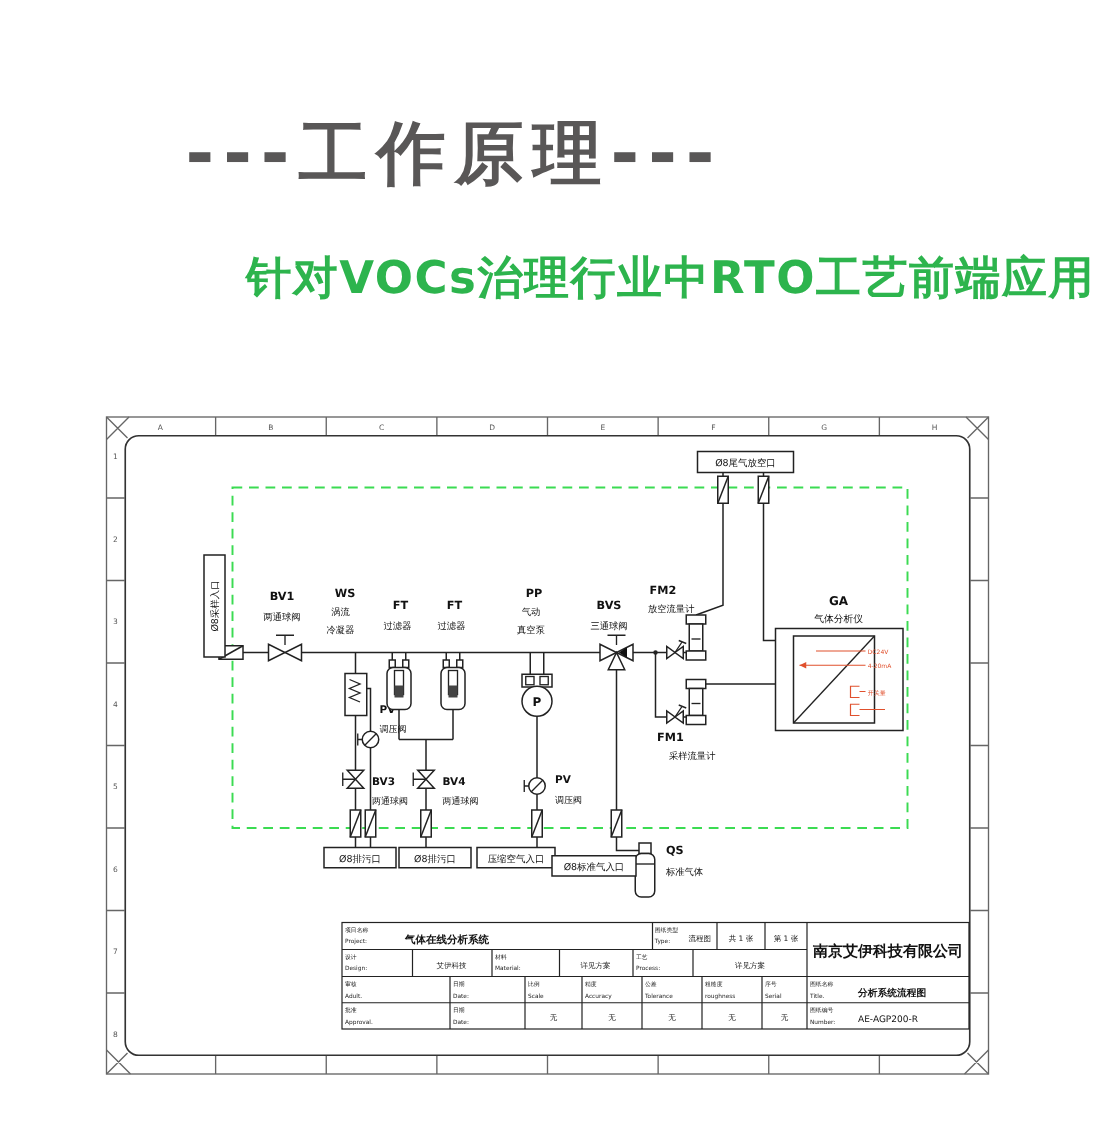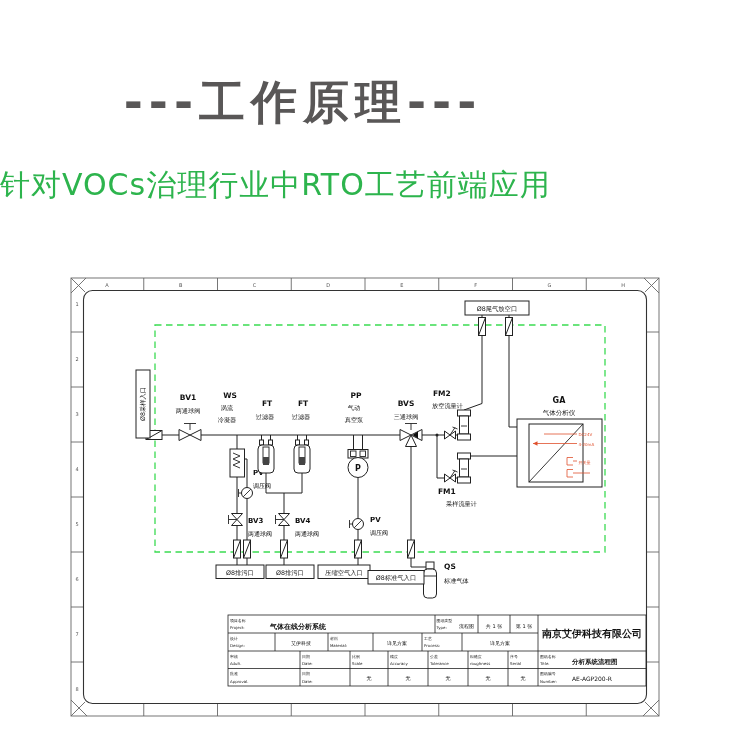--- a/index.html
+++ b/index.html
@@ -1,21 +1,21 @@
 <!DOCTYPE html>
 <html><head>
 <meta charset="utf-8">
 <style>
   html,body{margin:0;padding:0;background:#ffffff;}
   .canvas{position:relative;width:730px;height:750px;background:#fff;overflow:hidden;
           font-family:"DejaVu Sans",sans-serif;}
   .title{position:absolute;top:72px;left:0;width:606px;text-align:center;
          font-size:46px;font-weight:700;color:#595757;letter-spacing:6px;white-space:nowrap;}
-  .subtitle{position:absolute;top:165px;left:0;width:730px;text-align:left;
-         font-size:30px;font-weight:400;color:#2db44d;letter-spacing:1px;white-space:nowrap;}
+  .subtitle{position:absolute;top:165px;left:0;width:730px;text-align:right;
+         font-size:30px;font-weight:700;color:#2db44d;letter-spacing:1px;white-space:nowrap;}
   .drawing{position:absolute;left:70px;top:277px;width:652px;height:440px;}
   svg{display:block;}
   svg text{font-family:"DejaVu Sans",sans-serif;fill:#111;}
   .pipe{stroke:#222;stroke-width:1;fill:none;}
   .sym{stroke:#222;stroke-width:1;fill:#fff;}
   .symthin{stroke:#222;stroke-width:0.9;fill:none;}
   .frameln{stroke:#666;stroke-width:0.9;fill:none;}
   .inner{stroke:#333;stroke-width:1.1;fill:none;}
   .tbl{stroke:#222;stroke-width:0.8;fill:none;}
   .grid-t{font-size:5px;fill:#555;text-anchor:middle;}

